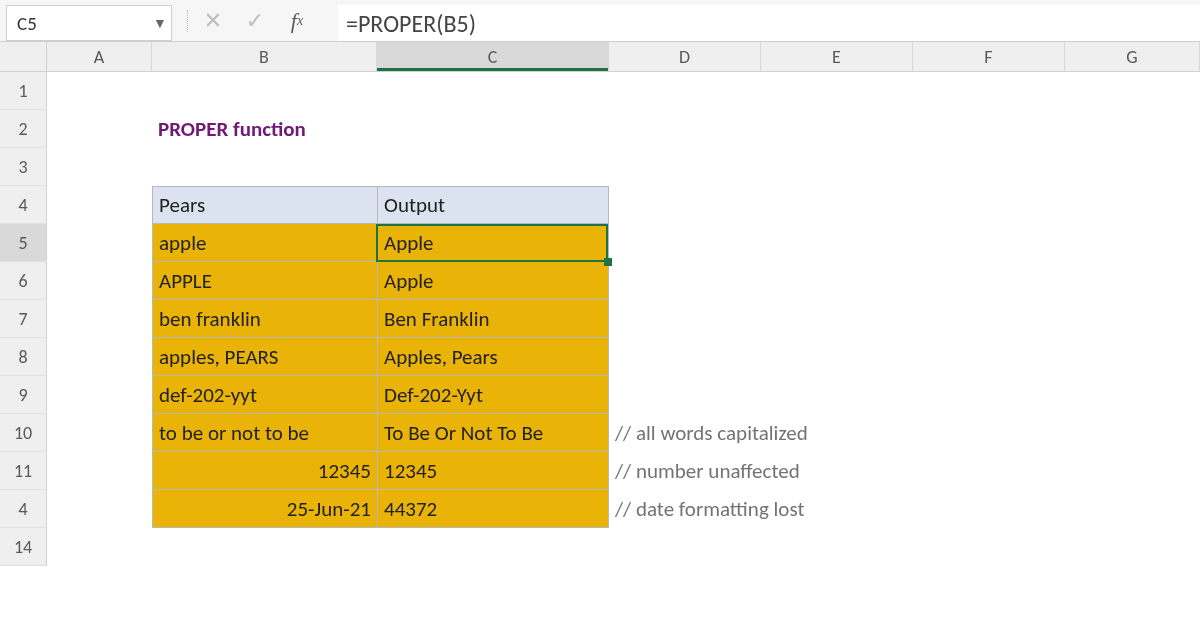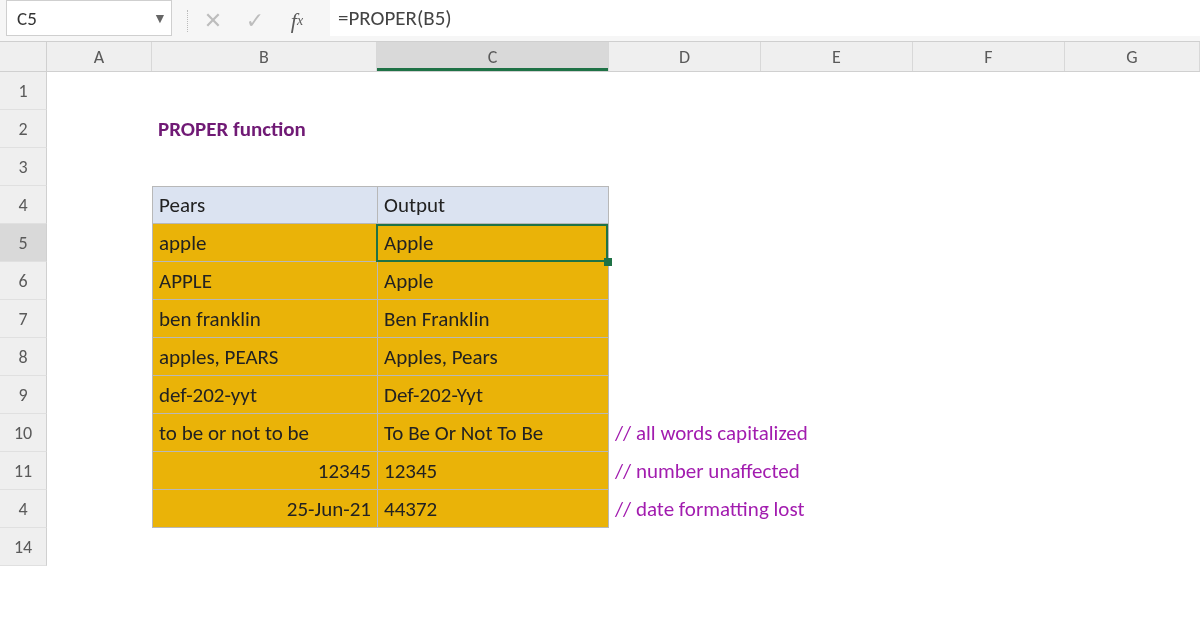--- a/index.html
+++ b/index.html
@@ -9,21 +9,21 @@
     font-size: 20px;
     color: #333;
     background: #fff;
     width: 1200px; height: 630px;
     overflow: hidden;
   }
   .frame { width:1200px; height:630px; position:relative; }
 
   
   .fbar {
-    display:flex; align-items:flex-start;
+    display:flex; align-items:flex-end;
     height:42px;
     border-bottom:1px solid #cfcfcf;
     background:#f6f6f6;
   }
   .name-box {
     width:166px; height:36px; margin:0 0 0 6px;
     background:#fff; border:1px solid #cfcfcf;
     display:flex; align-items:center; justify-content:space-between;
     padding:0 2px 0 10px;
     font-size:19px; color:#333;
@@ -31,25 +31,25 @@
   .name-box .dd { width:18px; text-align:center; color:#666; font-size:14px; }
   .fbar-mid { display:flex; align-items:center; height:100%; }
   .sep { width:10px; height:36px; display:flex; align-items:center; justify-content:center; margin-left:10px; color:#aaa; }
   .sep::before { content:""; display:block; height:22px; border-left:1px dotted #bbb; }
   .iconbtn {
     width:42px; height:36px; display:flex; align-items:center; justify-content:center;
     color:#bdbdbd; font-size:22px;
   }
   .iconbtn.fx { color:#5a5a5a; font-style:italic; font-family:"Times New Roman", serif; font-size:22px; }
   .formula-input {
-    flex:1; height:36px; margin-left:12px;
+    flex:1; height:36px; margin-left:20px;
     background:#fff; border:none;
     display:flex; align-items:center;
     padding-left:8px;
-    font-size:21px; color:#444;
+    font-size:24px; color:#444;
   }
 
   
   .headers {
     display:flex; height:30px; background:#efefef; border-bottom:1px solid #d0d0d0;
   }
   .corner { width:47px; border-right:1px solid #d0d0d0; background:#efefef; }
   .colh {
     text-align:center; color:#5a5a5a; font-size:18px;
     border-right:1px solid #d8d8d8;
@@ -76,21 +76,21 @@
   .cA{width:105px}.cB{width:225px}.cC{width:232px}.cD{width:152px}.cE{width:152px}.cF{width:152px}.cG{width:135px}
 
   
   .tbl-head { background:#dbe3f1; border:1px solid #b8b8b8; border-right:none; }
   .tbl-head.last { border-right:1px solid #b8b8b8;text-align:right; }
   .tbl-cell { border-left:1px solid #b8b8b8; border-bottom:1px solid #b8b8b8; background:#eab308; }
   .tbl-cell.last { border-right:1px solid #b8b8b8; }
   .right { justify-content:flex-end; }
   .bold { font-weight:700; color:#701a75; }
 
-  .comment { color:#a21caf; font-size:21px; white-space:nowrap; }
+  .comment { color:#737373; font-size:21px; white-space:nowrap; }
 
   
   .active-border {
     position:absolute;
     border:2px solid #1f7246;
     pointer-events:none;
   }
   .active-handle {
     position:absolute; width:8px; height:8px; background:#1f7246;
   }

